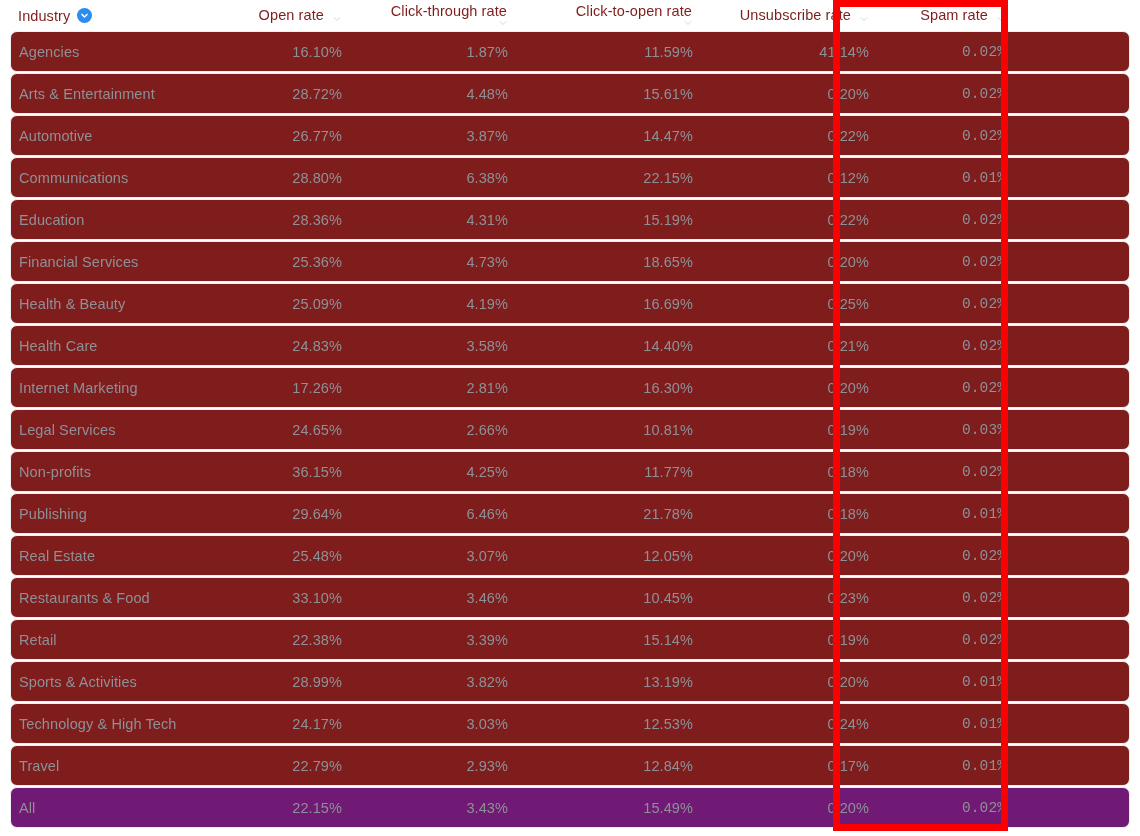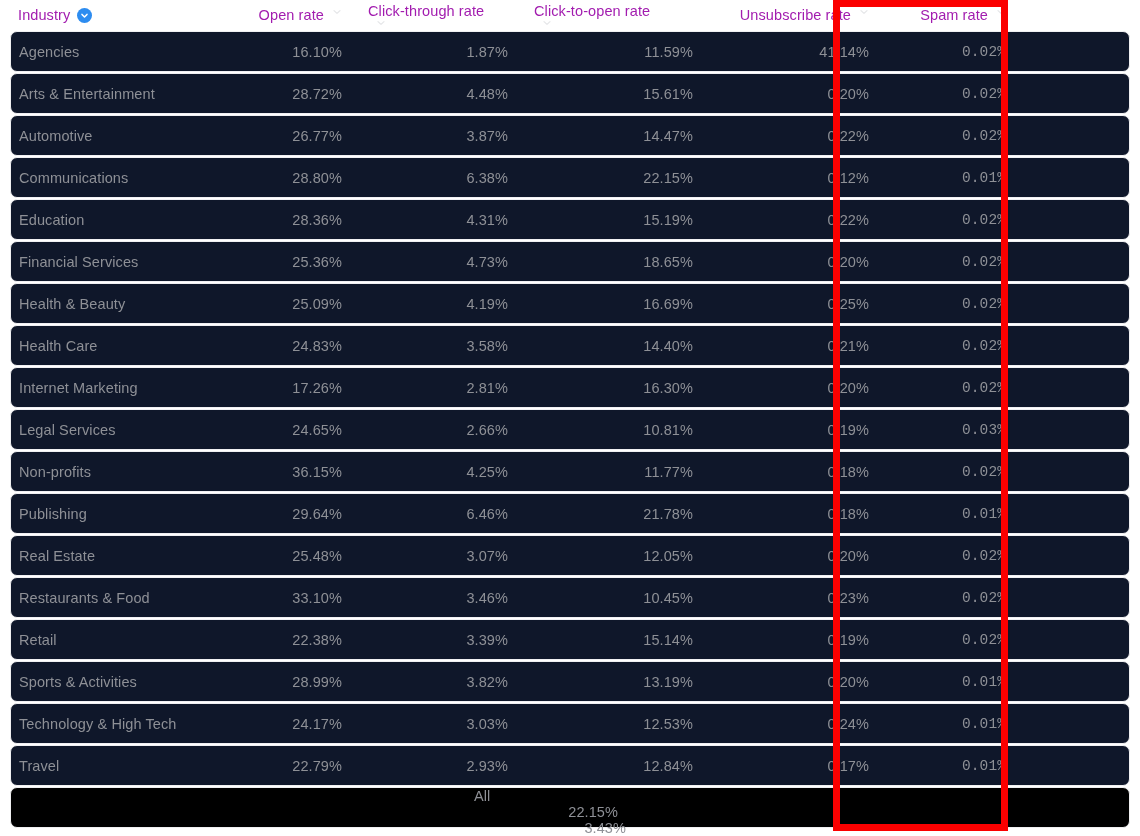--- a/index.html
+++ b/index.html
@@ -25,23 +25,23 @@
   .thead {
     display: flex;
     align-items: center;
     height: 31px;
     padding: 0 10px 0 10px;
     box-sizing: border-box;
   }
 
   .th {
     font-size: 14.5px;
-    color: #a21caf;
+    color: #7f1d1d;
     display: flex;
-    align-items: flex-start;
+    align-items: flex-end;
     white-space: nowrap;
     letter-spacing: 0.1px;
   }
   .th .label { line-height: 1; }
 
   
   .col-industry {
     width: 208px;
     justify-content: flex-start;
     padding-left: 8px;
@@ -87,30 +87,29 @@
   
   .tbody {
     padding: 0 10px;
     box-sizing: border-box;
   }
 
   .row {
     display: flex;
     align-items: center;
     height: 41px;
-    background: #0f172a;
+    background: #7f1d1d;
     border: 1px solid #f0f0f2;
     border-radius: 7px;
     box-sizing: border-box;
     margin-bottom: 1px;
   }
   .row.total {
-    background: #000000;
+    background: #701a75;
     border-color: #efeff1;
-    flex-direction: column;
   }
 
   .cell {
     font-size: 14.5px;
     color: #94969c;
     white-space: nowrap;
     box-sizing: border-box;
     letter-spacing: 0.1px;
   }
   .cell.industry {

